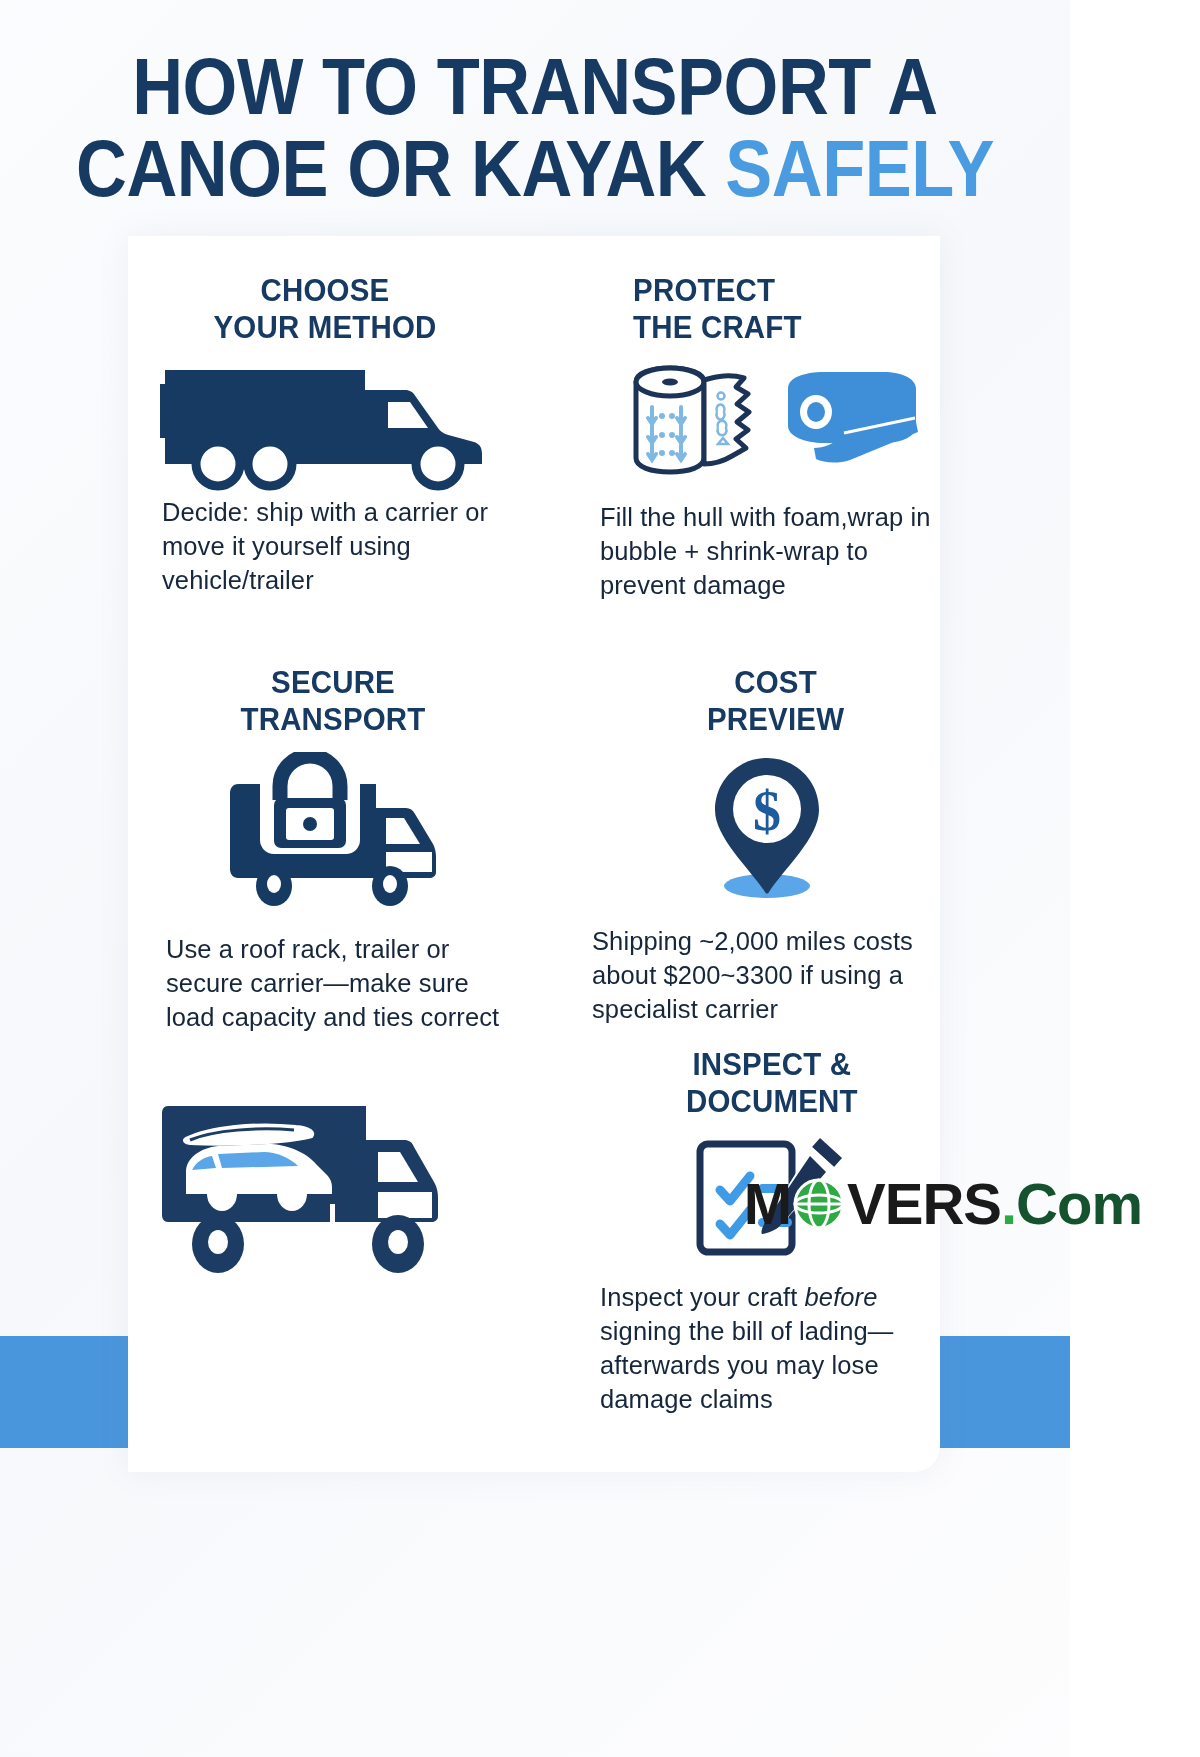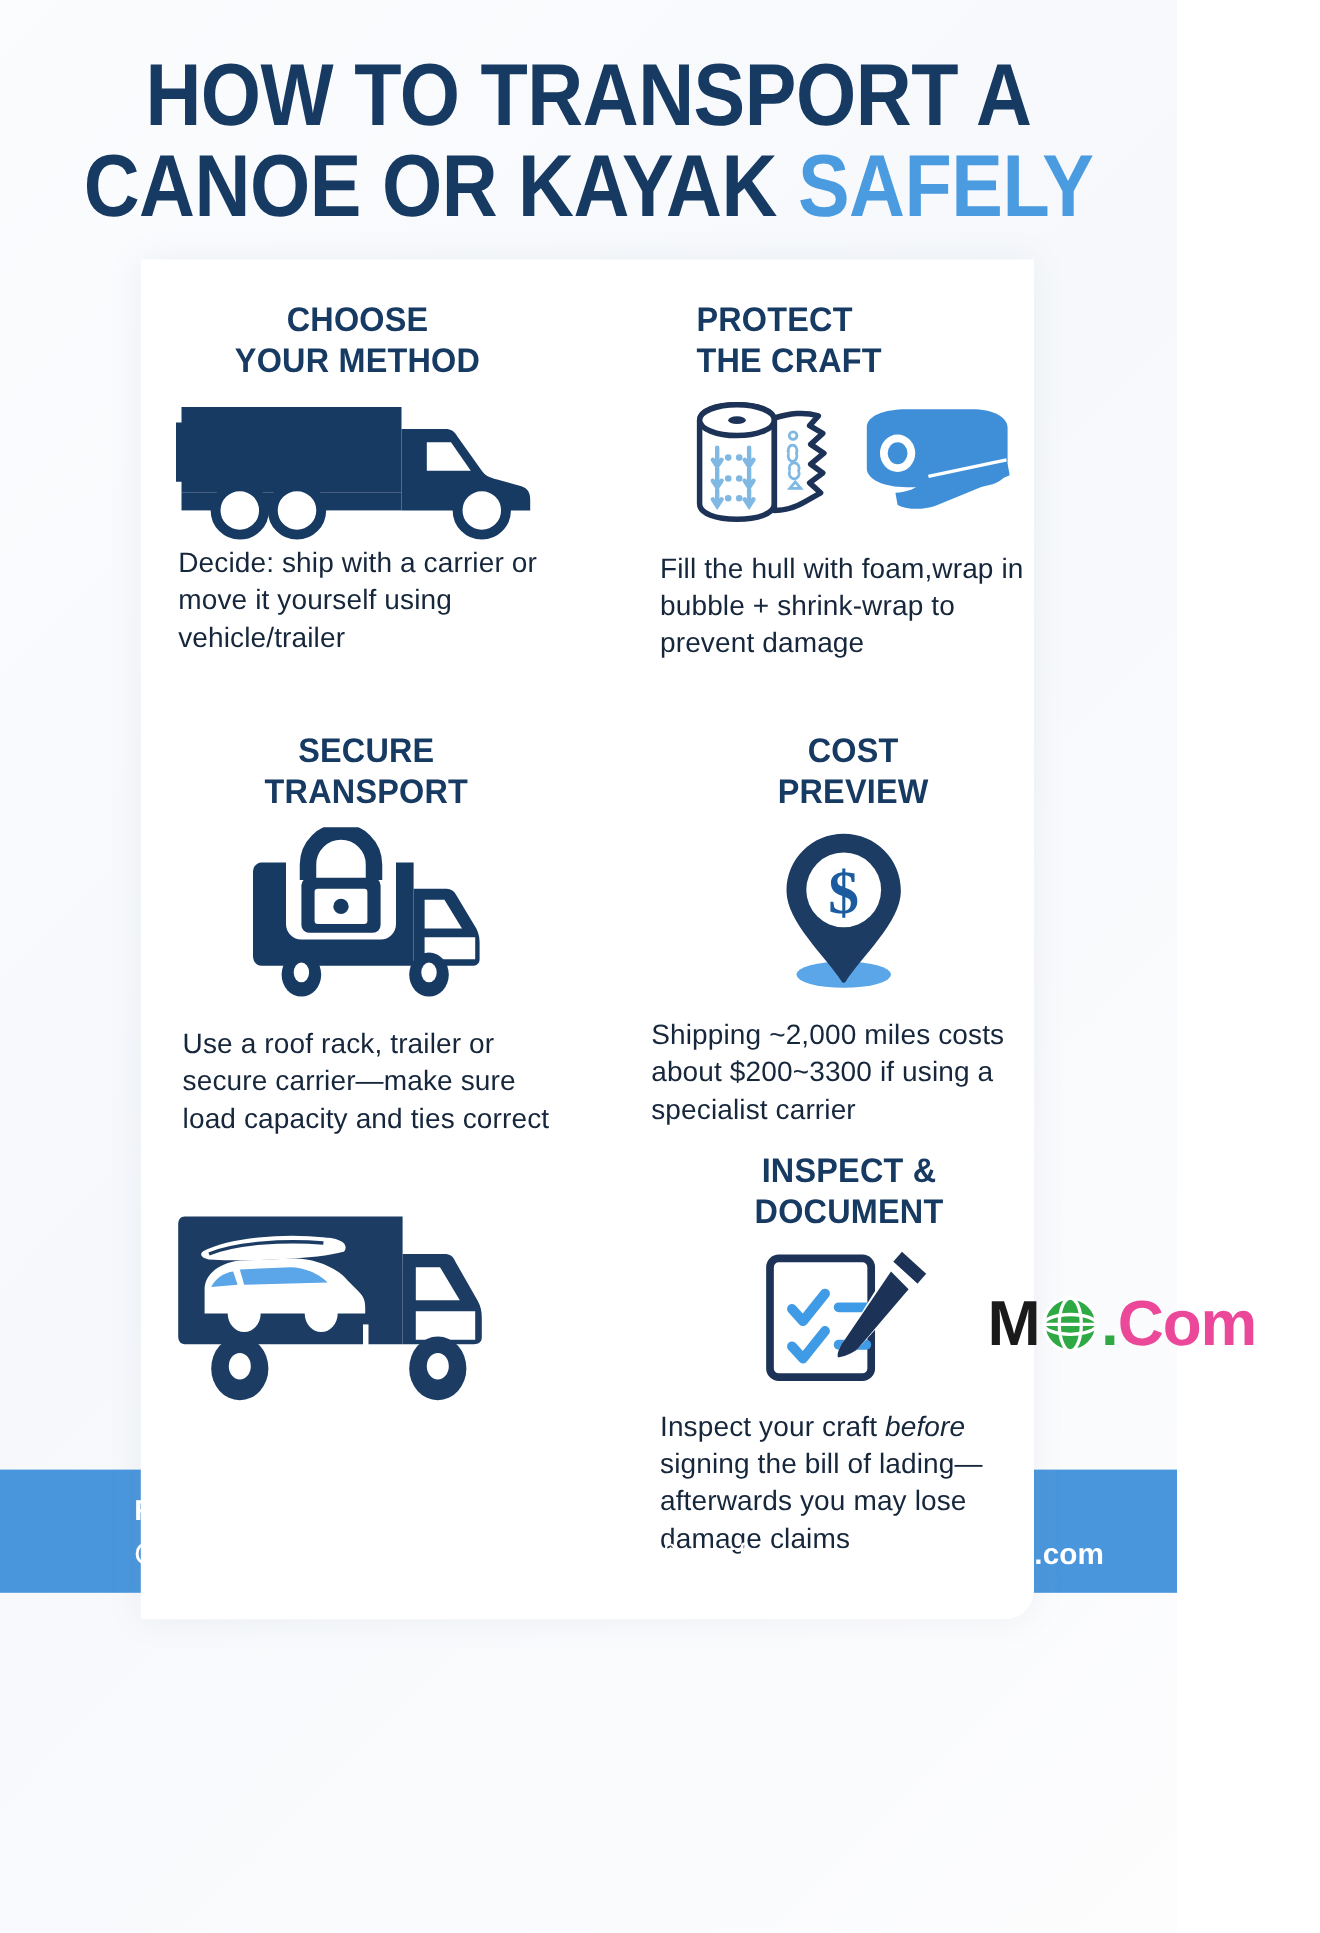--- a/index.html
+++ b/index.html
@@ -123,21 +123,21 @@
     right: 58px; bottom: 72px;
     display: flex; align-items: center;
     z-index: 6;
   }
   .logo-text {
     font-family: "Liberation Sans Narrow", "Liberation Sans", sans-serif;
     font-weight: bold; font-size: 58px; color: #1a1a1a;
     letter-spacing: -1px; line-height: 58px;
     display: flex; align-items: center;
   }
-  .logo-green { color: #ec4899; }
+  .logo-green { color: #14532d; }
   .logo-dot { color: #2FA943; font-weight: bold; }
 </style>
 </head>
 <body>
 
 <div id="page">
 
   <div class="page-bg"></div>
 
   <div class="title-block">
@@ -290,33 +290,30 @@
       <ellipse cx="132" cy="100" rx="15" ry="17" fill="#ffffff"></ellipse>
 
       <ellipse cx="58" cy="150" rx="26" ry="29" fill="#1C3C63"></ellipse>
       <ellipse cx="58" cy="148" rx="10" ry="12" fill="#ffffff"></ellipse>
       <ellipse cx="238" cy="150" rx="26" ry="29" fill="#1C3C63"></ellipse>
       <ellipse cx="238" cy="148" rx="10" ry="12" fill="#ffffff"></ellipse>
       <rect x="170" y="110" width="5" height="22" fill="#ffffff"></rect>
     </svg>
   </div>
 
-  <div class="footer-text">
-    <div class="footer-line1">Ready to move your watercraft?</div>
-    <div class="footer-line2"><span>Compare licensed professional movers &amp; get free quotes at </span><b>Movers.com</b></div>
-  </div>
 
   <div class="logo">
     <span class="logo-text">
       <span>M</span>
       <svg width="54" height="54" viewBox="0 0 54 54" style="margin:0 1px;">
         <circle cx="27" cy="27" r="24" fill="#2FA943"></circle>
         <ellipse cx="27" cy="27" rx="24" ry="9" fill="none" stroke="#ffffff" stroke-width="3"></ellipse>
         <ellipse cx="27" cy="27" rx="10" ry="24" fill="none" stroke="#ffffff" stroke-width="3"></ellipse>
         <line x1="3" y1="27" x2="51" y2="27" stroke="#ffffff" stroke-width="3"></line>
         <circle cx="27" cy="27" r="24" fill="none" stroke="#ffffff" stroke-width="3"></circle>
       </svg>
+      <span>VERS</span>
       <span class="logo-dot">.</span>
       <span class="logo-green">Com</span>
     </span>
   </div>
 
 </div>
 
 </body></html>

